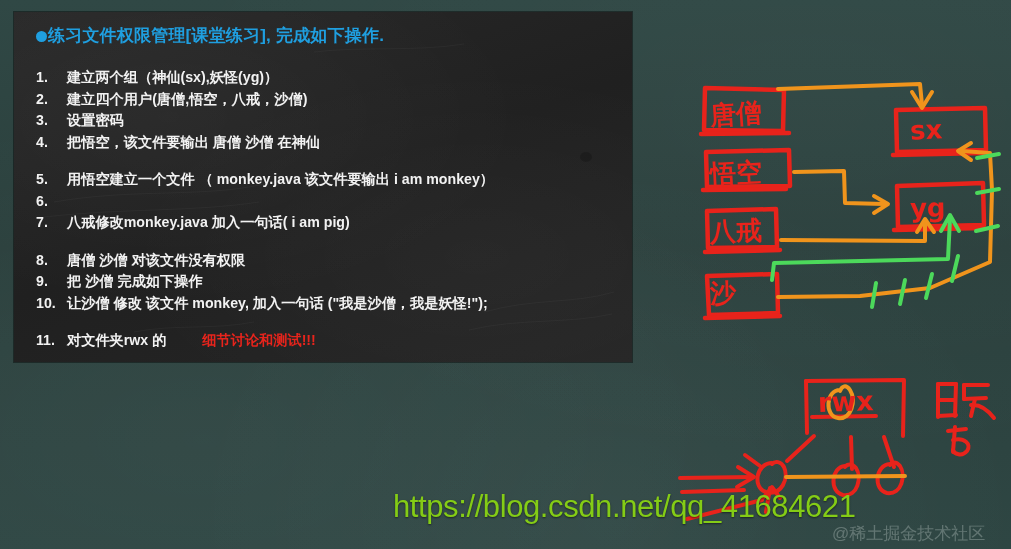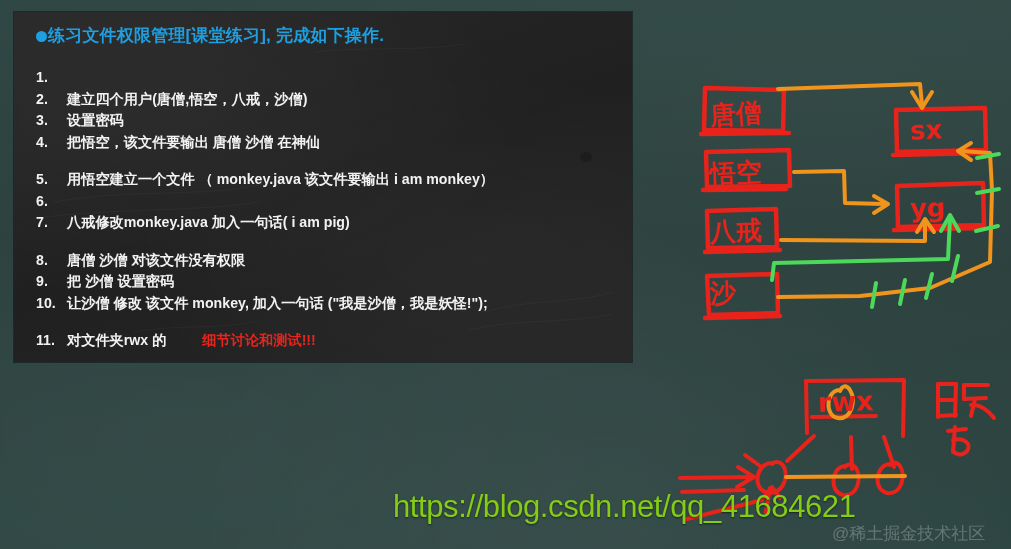--- a/index.html
+++ b/index.html
@@ -106,20 +106,21 @@
   </svg>
 
   <div class="title-row">
     <span class="bullet-dot"></span>
     <span class="slide-title">练习文件权限管理[课堂练习], 完成如下操作.</span>
   </div>
 
   <ol class="steps" id="steps-list">
       <li>
         <span class="num">1.</span>
+        <span>建立两个组（神仙(sx),妖怪(yg)）</span>
       </li>
       <li>
         <span class="num">2.</span>
         <span>建立四个用户(唐僧,悟空，八戒，沙僧)</span>
       </li>
       <li>
         <span class="num">3.</span>
         <span>设置密码</span>
       </li>
       <li>
@@ -136,21 +137,21 @@
       <li>
         <span class="num">7.</span>
         <span>八戒修改monkey.java 加入一句话( i am pig)</span>
       </li>
       <li class="gap-before">
         <span class="num">8.</span>
         <span>唐僧 沙僧 对该文件没有权限</span>
       </li>
       <li>
         <span class="num">9.</span>
-        <span>把 沙僧 设置密码</span>
+        <span>把 沙僧 完成如下操作</span>
       </li>
       <li>
         <span class="num">10.</span>
         <span>让沙僧  修改 该文件 monkey, 加入一句话 ("我是沙僧，我是妖怪!");</span>
       </li>
       <li class="gap-before">
         <span class="num">11.</span>
         <span>对文件夹rwx 的</span>
         <span class="red-em" style="color: rgb(232, 36, 28);">细节讨论和测试!!!</span>
       </li>

